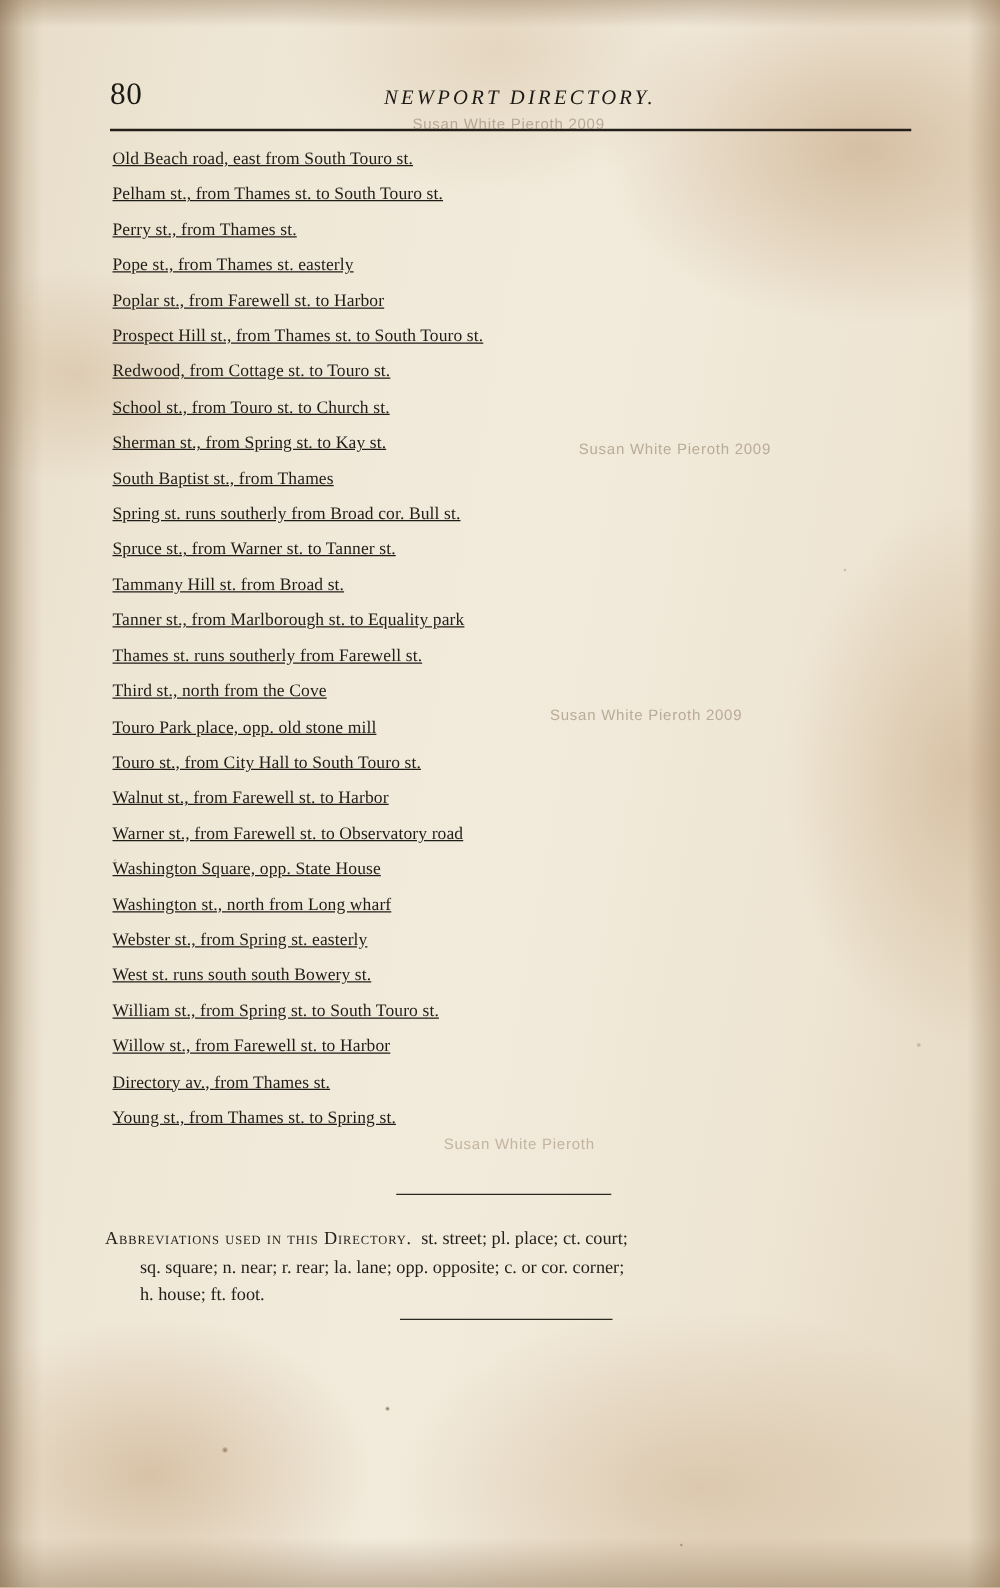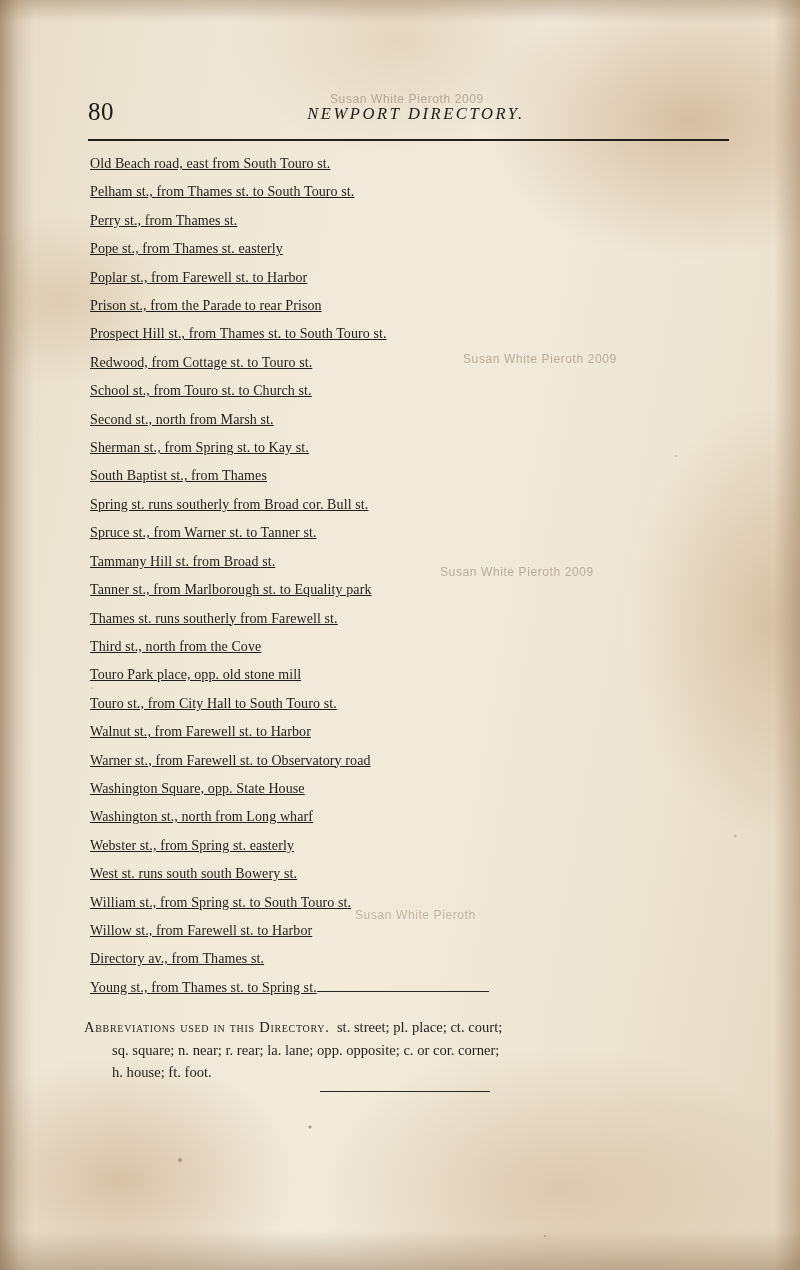--- a/index.html
+++ b/index.html
@@ -66,21 +66,20 @@
       radial-gradient(circle 2px at 92px 688px, rgba(120,80,45,0.35), rgba(120,80,45,0) 70%);
   }
 
   
   #content {
     position: absolute;
     left: 80px;
     top: 0;
     width: 650px;
     height: 1117px;
-    margin-top: 36px;
   }
 
   
   .header-row {
     position: absolute;
     top: 62px;
     left: 8px;
     width: 642px;
     height: 30px;
   }
@@ -192,25 +191,23 @@
     </div>
 
     <div class="rule"></div>
 
     <div id="entries">
       <div class="entry">Old Beach road, east from South Touro st.</div>
       <div class="entry">Pelham st., from Thames st. to South Touro st.</div>
       <div class="entry">Perry st., from Thames st.</div>
       <div class="entry">Pope st., from Thames st. easterly</div>
       <div class="entry">Poplar st., from Farewell st. to Harbor</div>
-      <div class="entry">Prison st., from the Parade to rear Prison</div>
       <div class="entry">Prospect Hill st., from Thames st. to South Touro st.</div>
       <div class="entry">Redwood, from Cottage st. to Touro st.</div>
       <div class="entry">School st., from Touro st. to Church st.</div>
-      <div class="entry">Second st., north from Marsh st.</div>
       <div class="entry">Sherman st., from Spring st. to  Kay st.</div>
       <div class="entry">South Baptist st., from Thames</div>
       <div class="entry">Spring st. runs southerly from Broad cor. Bull st.</div>
       <div class="entry">Spruce st., from Warner st. to Tanner st.</div>
       <div class="entry">Tammany Hill st. from Broad st.</div>
       <div class="entry">Tanner st., from Marlborough st. to Equality park</div>
       <div class="entry">Thames st. runs southerly from Farewell st.</div>
       <div class="entry">Third st., north from the Cove</div>
       <div class="entry">Touro Park place, opp. old stone mill</div>
       <div class="entry">Touro st., from City Hall to South Touro st.</div>

